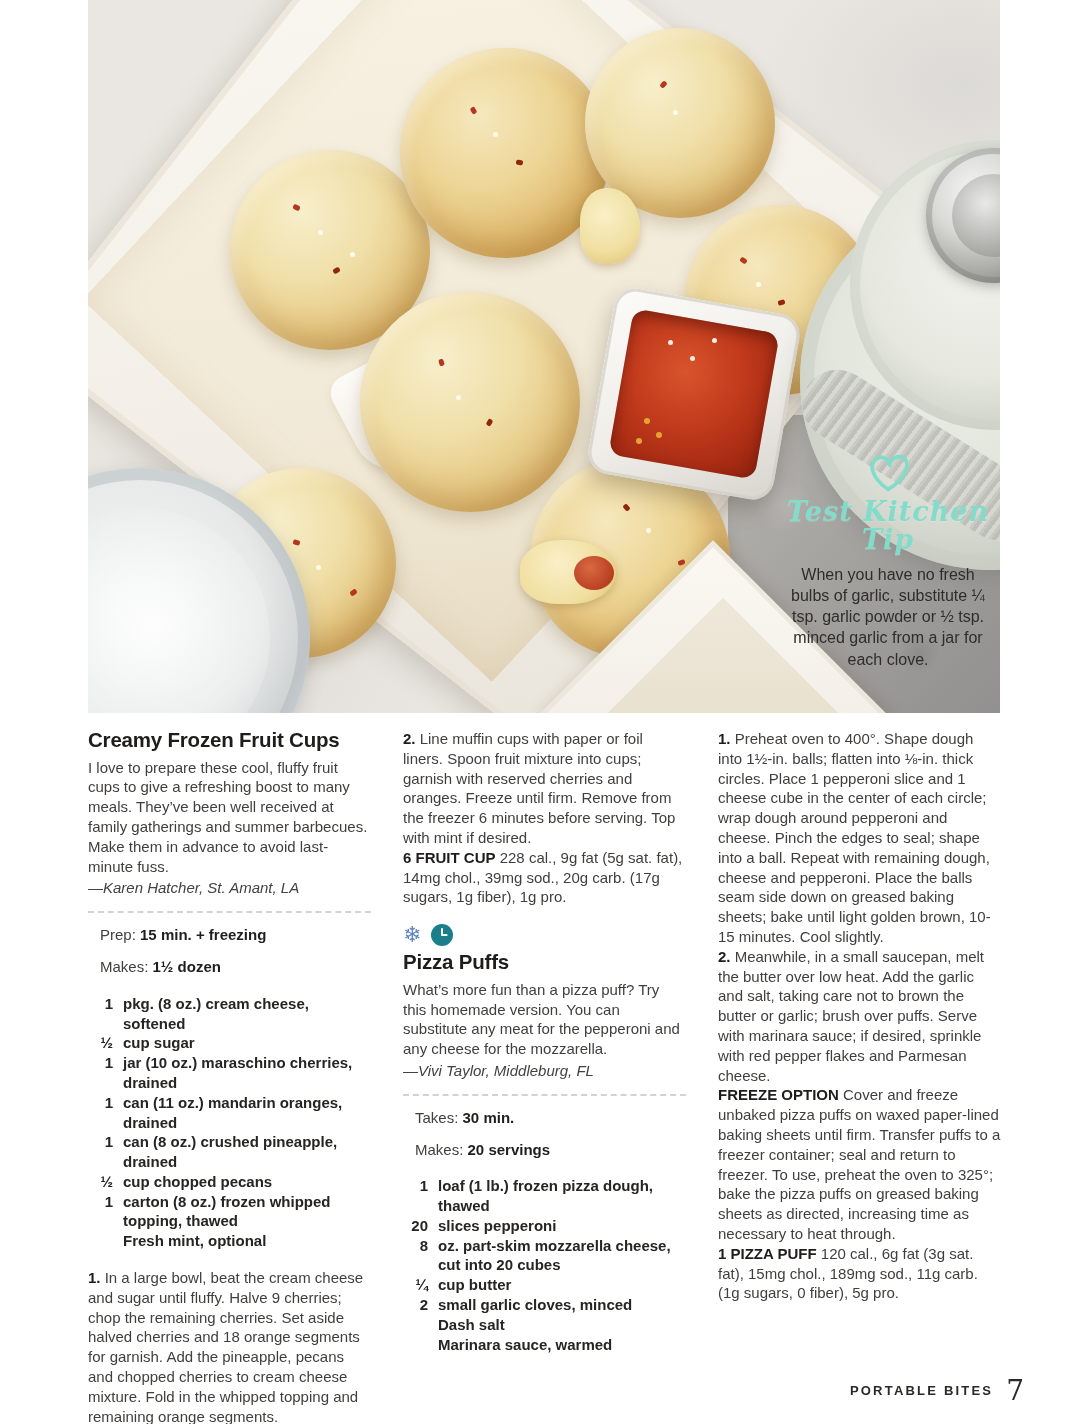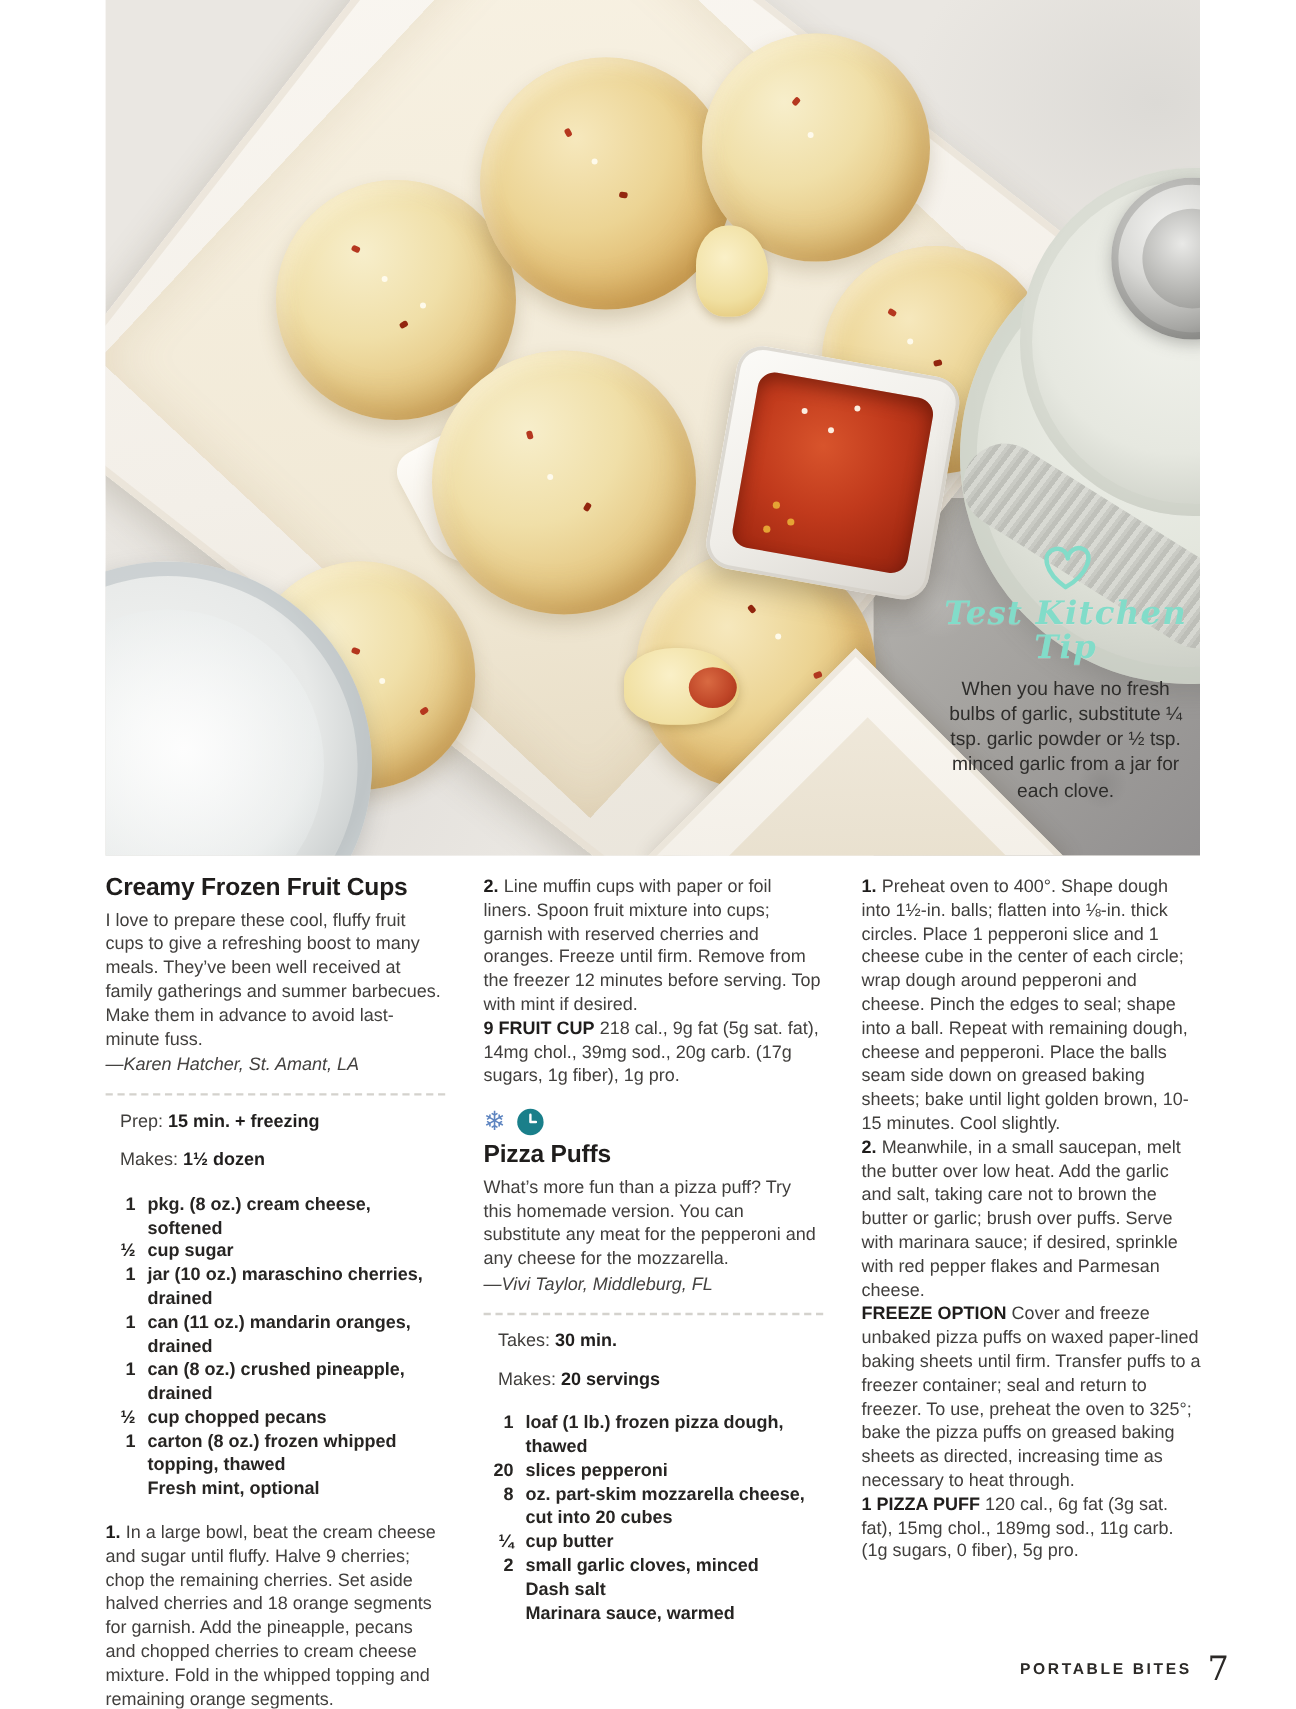--- a/index.html
+++ b/index.html
@@ -236,22 +236,22 @@
         <div class="ing-row">
             <span class="ing-qty"></span>
             <span class="ing-text">Fresh mint, optional</span>
           </div>
       </div>
 
       <p class="step"><span class="lead">1.</span> <span>In a large bowl, beat the cream cheese and sugar until fluffy. Halve 9 cherries; chop the remaining cherries. Set aside halved cherries and 18 orange segments for garnish. Add the pineapple, pecans and chopped cherries to cream cheese mixture. Fold in the whipped topping and remaining orange segments.</span></p>
     </div>
 
     <div class="col">
-      <p class="step flush"><span class="lead">2.</span> <span>Line muffin cups with paper or foil liners. Spoon fruit mixture into cups; garnish with reserved cherries and oranges. Freeze until firm. Remove from the freezer 12 minutes before serving. Top with mint if desired.</span></p>
-      <p class="nutrition"><span class="nutr-lead">9 FRUIT CUP</span> <span>218 cal., 9g fat (5g sat. fat), 14mg chol., 39mg sod., 20g carb. (17g sugars, 1g fiber), 1g pro.</span></p>
+      <p class="step flush"><span class="lead">2.</span> <span>Line muffin cups with paper or foil liners. Spoon fruit mixture into cups; garnish with reserved cherries and oranges. Freeze until firm. Remove from the freezer 6 minutes before serving. Top with mint if desired.</span></p>
+      <p class="nutrition"><span class="nutr-lead">6 FRUIT CUP</span> <span>228 cal., 9g fat (5g sat. fat), 14mg chol., 39mg sod., 20g carb. (17g sugars, 1g fiber), 1g pro.</span></p>
 
       <div class="icon-row">
         <span class="snowflake">❄</span>
         <svg class="clock" viewBox="0 0 24 24">
           <circle cx="12" cy="12" r="11" fill="#1a7f8a"></circle>
           <path d="M12 6 v6 h4.6" fill="none" stroke="#ffffff" stroke-width="2" stroke-linecap="round" stroke-linejoin="round"></path>
         </svg>
       </div>
 
       <h2 class="recipe-title">Pizza Puffs</h2>

